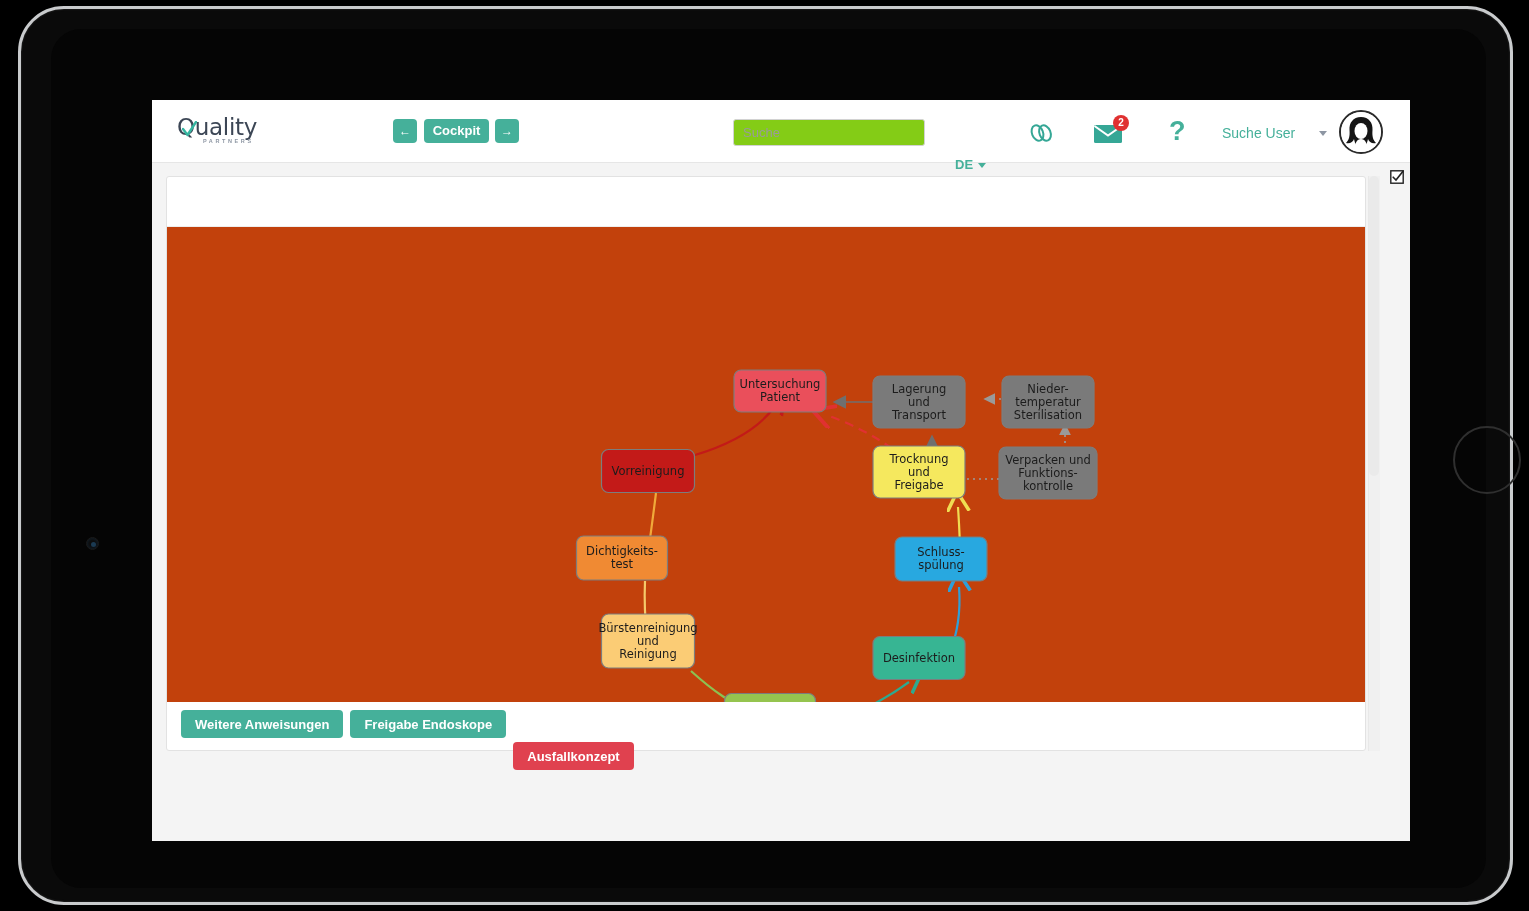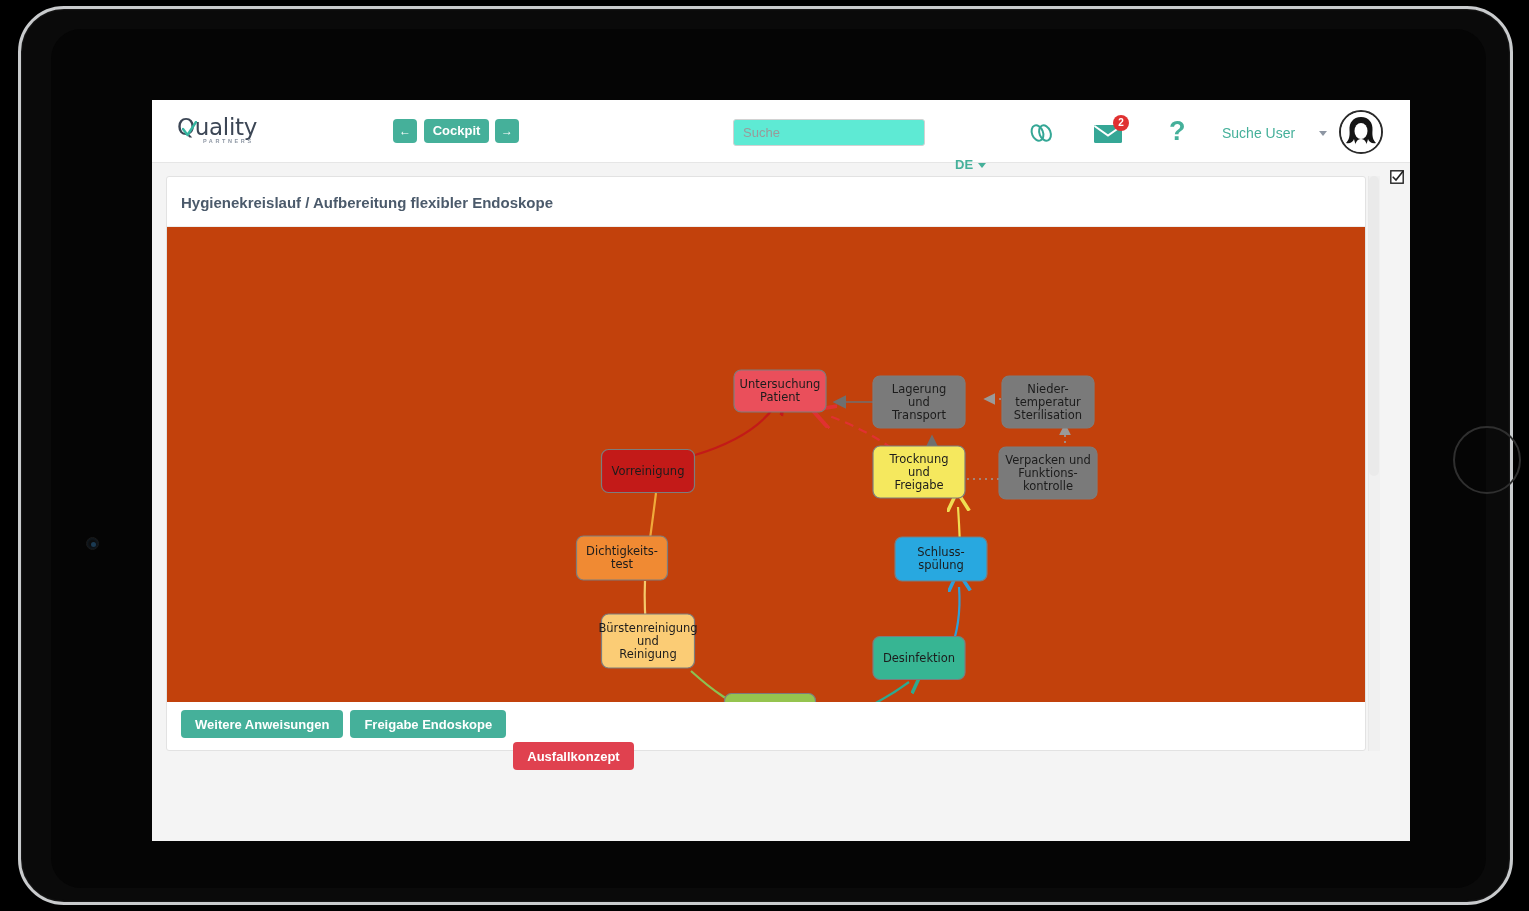--- a/index.html
+++ b/index.html
@@ -127,21 +127,21 @@
 
   #search-input {
     position: absolute;
     left: 581px; top: 19px;
     width: 192px; height: 27px;
     border: 1px solid #d2d2d2;
     border-radius: 3px;
     padding: 0 9px;
     font-size: 13px;
     color: #555;
-    background: #5eead4;
+    background: #84cc16;
     font-family: "Liberation Sans", sans-serif;
   }
   #search-input::placeholder { color: #9a9a9a; }
 
   #lang-selector {
     position: absolute;
     left: 803px; top: 25px;
     font-size: 13px;
     font-weight: bold;
     color: #45b09a;
@@ -344,21 +344,20 @@
         <svg width="40" height="40" viewBox="0 0 40 40">
           <circle cx="20" cy="20" r="20" fill="#ffffff"></circle>
           <path d="M20 5 C12 5 8 11 8.5 18 C9 24 8 28 5 31 C9 32 12 30 13 27 C14 32 16 36 20 36 C24 36 26 32 27 27 C28 30 31 32 35 31 C32 28 31 24 31.5 18 C32 11 28 5 20 5 Z" fill="#151515"></path>
           <ellipse cx="20" cy="19" rx="6.5" ry="8" fill="#ffffff"></ellipse>
           <path d="M20 27 C16 27 14 31 13.5 36 L26.5 36 C26 31 24 27 20 27 Z" fill="#ffffff"></path>
         </svg>
       </div>
     </div>
 
     <div id="content-card">
-      <div id="page-title">Hygienekreislauf / Aufbereitung flexibler Endoskope</div>
       <div id="title-divider"></div>
 
       <div id="diagram-panel">
         <svg id="diagram-svg" width="1200" height="475" viewBox="0 0 1200 475">
           <defs>
             <marker id="ah-red" markerWidth="11" markerHeight="11" refX="2" refY="5" orient="auto">
               <path d="M0 0 L9 5 L0 10" stroke="#c31a18" stroke-width="1.6" fill="none"></path>
             </marker>
             <marker id="ah-orange" markerWidth="11" markerHeight="11" refX="2" refY="5" orient="auto">
               <path d="M0 0 L9 5 L0 10" stroke="#f0a93a" stroke-width="1.6" fill="none"></path>

